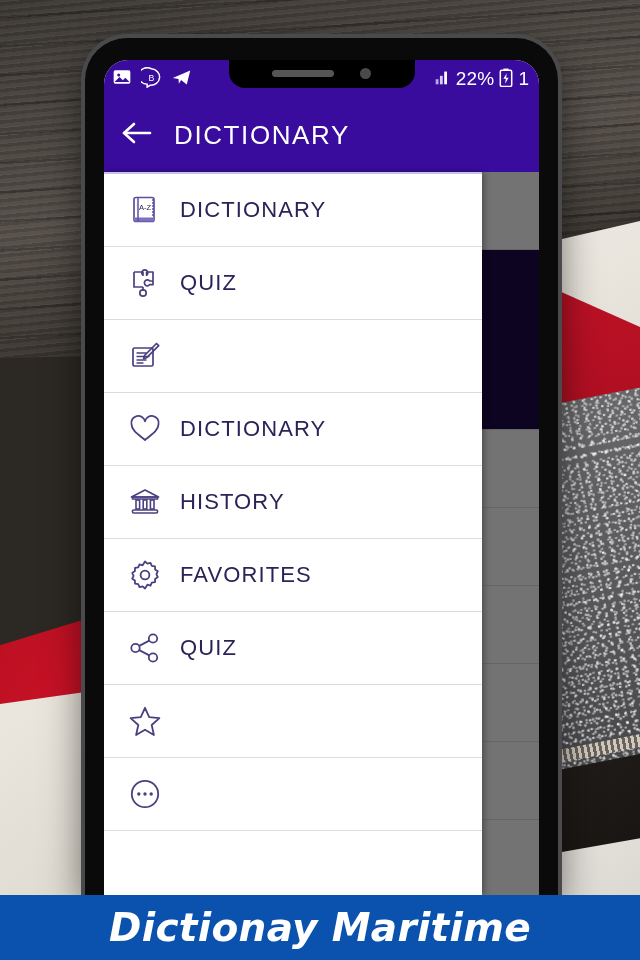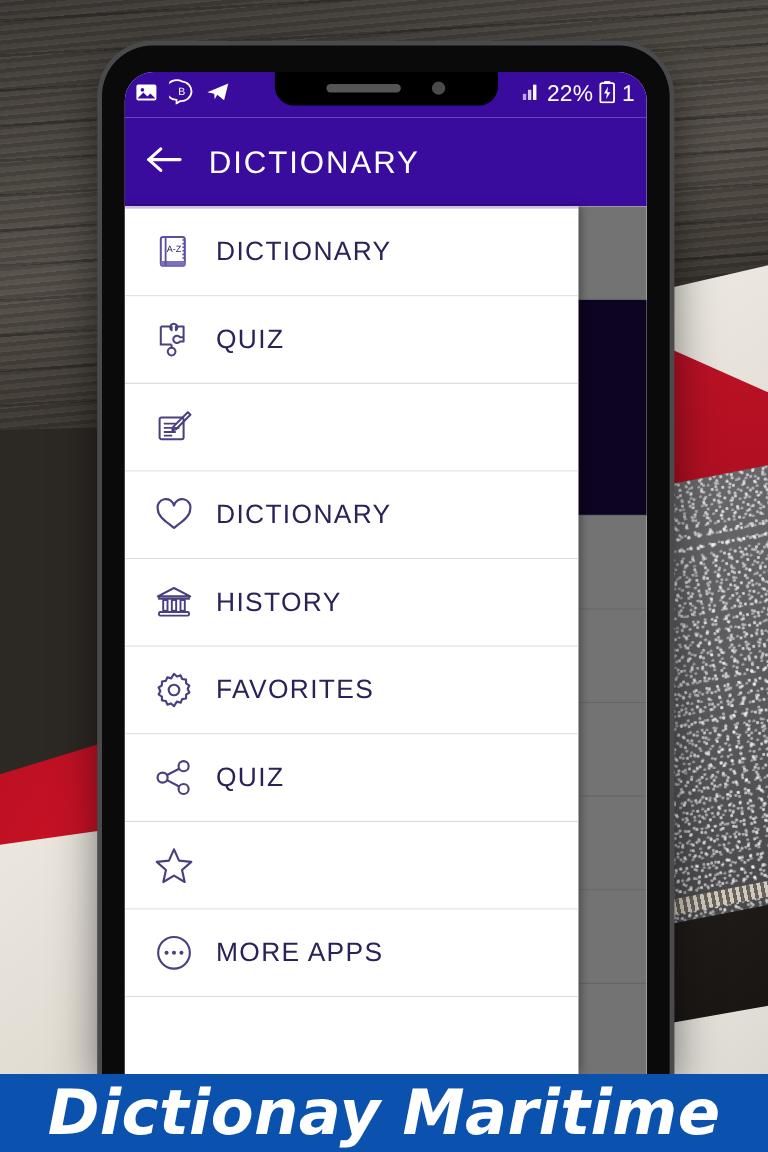--- a/index.html
+++ b/index.html
@@ -180,21 +180,21 @@
   .mi-icon{ width:38px; height:38px; display:flex; align-items:center; justify-content:center; flex:none; }
   .menu-blank{ height:73px; border-bottom:1px solid #dcdcdc; background:#fff; }
 
   
   .banner{
     position:absolute; left:0; bottom:0; width:640px; height:65px;
     background:#0a52ae;
     display:flex; align-items:center; justify-content:center;
   }
   .banner .btext{
-    color:#ffffff; font-size:52px; font-weight:bold; font-style:italic;
+    color:#ffffff; font-size:39px; font-weight:bold; font-style:italic;
     letter-spacing:.3px; font-family:"DejaVu Sans", sans-serif;
   }
 </style>
 </head>
 <body>
 
 <div class="bg-photo">
   <div class="bg-wood"></div>
   <div class="bg-cream"></div>
   <div class="bg-red2"></div>
@@ -379,21 +379,20 @@
 
       <div class="menu-item">
         <span class="mi-icon">
           <svg width="34" height="34" viewBox="0 0 34 34">
             <circle cx="17" cy="17" r="13.2" fill="none" stroke="#4a4080" stroke-width="1.8"></circle>
             <circle cx="10.8" cy="17" r="1.7" fill="#4a4080"></circle>
             <circle cx="17" cy="17" r="1.7" fill="#4a4080"></circle>
             <circle cx="23.2" cy="17" r="1.7" fill="#4a4080"></circle>
           </svg>
         </span>
-        <span class="label">MORE APPS</span>
       </div>
 
       <div class="menu-blank"></div>
     </div>
 
   </div>
 </div>
 
 <div class="banner">
   <span class="btext">Dictionay Maritime</span>

